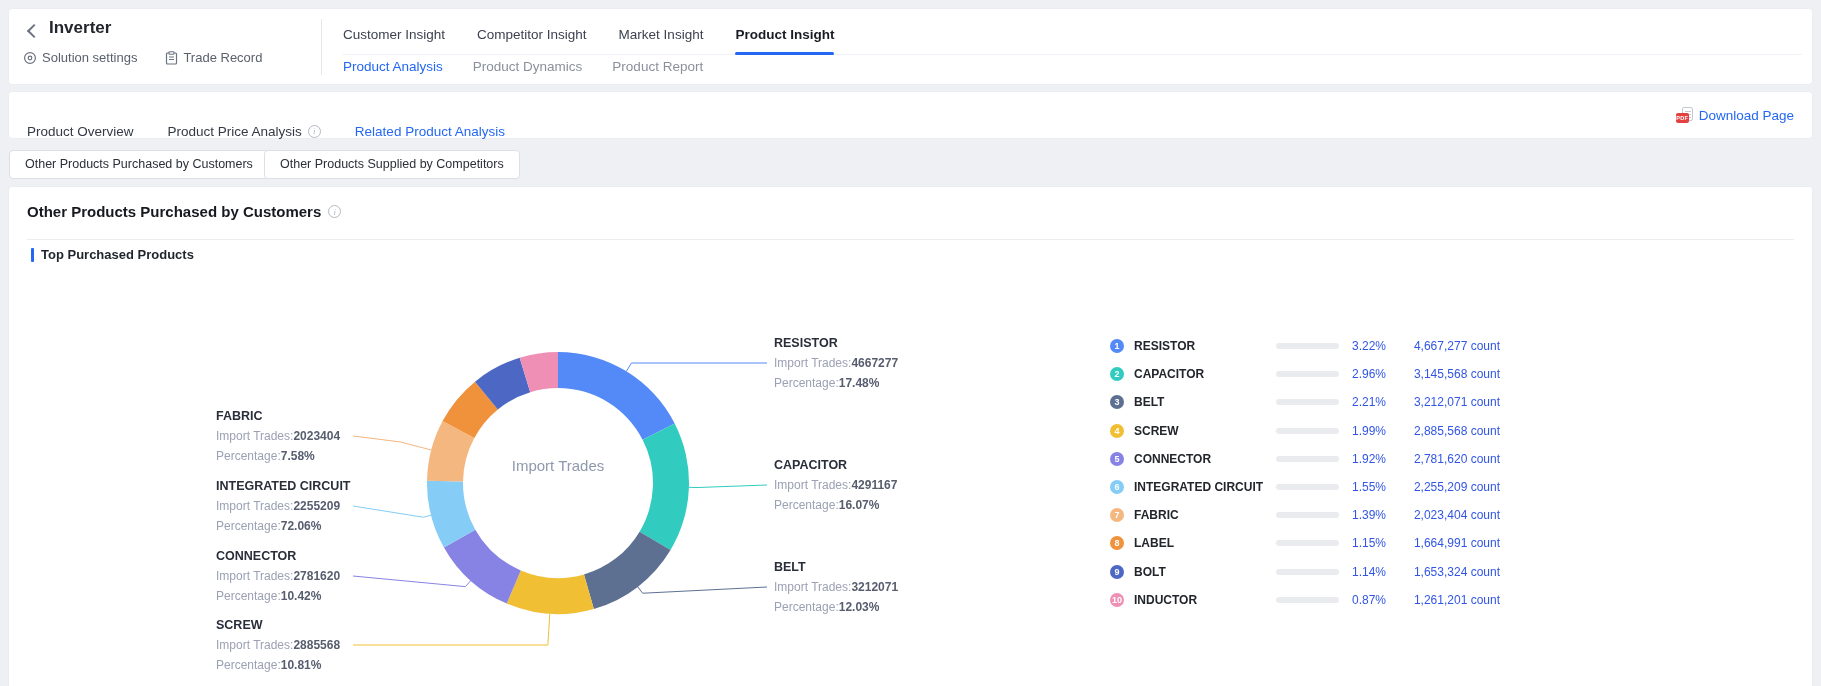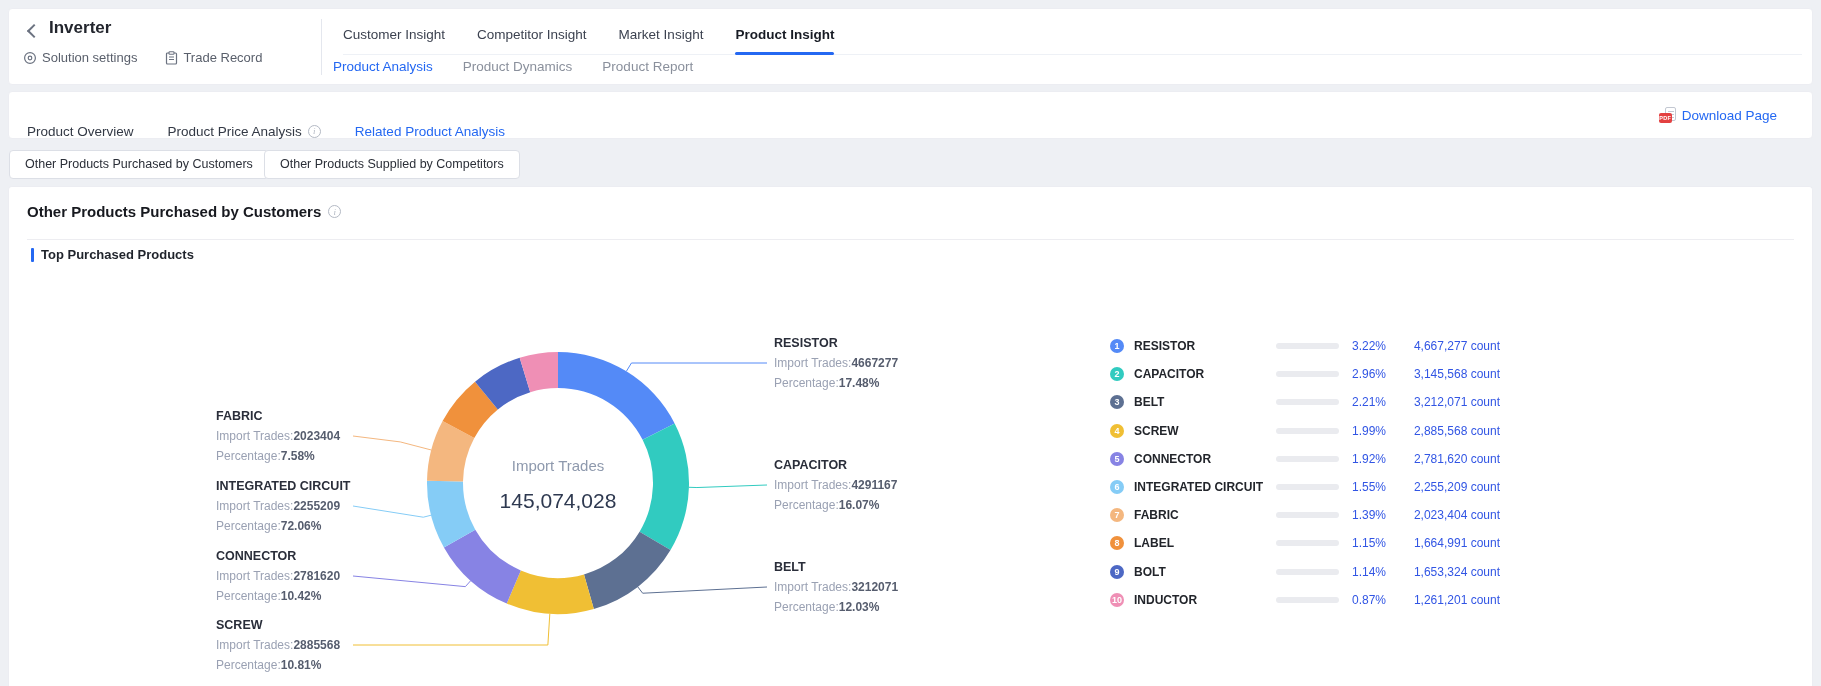--- a/index.html
+++ b/index.html
@@ -18,31 +18,31 @@
   .hdr-links { position:absolute; left:14px; top:41px; display:flex; gap:28px; }
   .hdr-link { display:flex; align-items:center; gap:5px; font-size:13px; color:#595f6b; cursor:pointer; }
   .hdr-link svg { display:block; }
   .hdr-divider { position:absolute; left:312px; top:10px; width:1px; height:56px; background:#e4e7ee; }
 
   .tabs-row1 { position:absolute; left:334px; top:8px; right:10px; height:38px; display:flex; gap:32px; border-bottom:1px solid #eef1f6; }
   .tab1 { font-size:13.5px; color:#3c4250; line-height:36px; cursor:pointer; position:relative; white-space:nowrap; }
   .tab1.active { color:#171b24; font-weight:700; }
   .tab1.active::after { content:""; position:absolute; left:0; right:0; bottom:-1px; height:3px; background:var(--accent); border-radius:2px; }
 
-  .tabs-row2 { position:absolute; left:324px; top:44px; display:flex; gap:30px; }
+  .tabs-row2 { position:absolute; left:334px; top:44px; display:flex; gap:30px; }
   .tab2 { font-size:13.5px; color:#8a909c; line-height:28px; cursor:pointer; white-space:nowrap; }
   .tab2.active { color:var(--accent); }
 
   
   #toolbar { left:8px; top:91px; right:8px; height:48px; border-radius:4px; }
   .tool-tabs { position:absolute; left:18px; top:0; height:100%; display:flex; gap:34px;margin-top:16px; }
   .tool-tab { display:flex; align-items:center; gap:6px; font-size:13.5px; color:#333945; cursor:pointer; position:relative; height:100%; white-space:nowrap; }
   .tool-tab.active { color:var(--accent); }
   .tool-tab.active::after { content:""; position:absolute; left:0; right:0; bottom:0; height:3px; background:var(--accent); }
-  .download { position:absolute; right:35px; top:0; height:100%; display:flex; align-items:center; gap:6px; font-size:13.5px; color:var(--accent); cursor:pointer; }
+  .download { position:absolute; right:18px; top:0; height:100%; display:flex; align-items:center; gap:6px; font-size:13.5px; color:var(--accent); cursor:pointer; }
 
   
   .info-ic { width:13px; height:13px; border:1px solid #b3b9c4; border-radius:50%; display:inline-flex;
     align-items:center; justify-content:center; font-size:9px; color:#b3b9c4; font-style:italic; font-family:"Liberation Serif",serif; flex:0 0 auto; }
 
   
   .pdf-ic { position:relative; width:17px; height:16px; }
   .pdf-ic .sheet { position:absolute; right:0; top:0; width:11px; height:14px; background:#fff; border:1px solid #c3c8d2; border-radius:2px; }
   .pdf-ic .sheet::before { content:""; position:absolute; left:2px; top:3px; width:6px; height:1px; background:#c3c8d2; box-shadow:0 3px 0 #c3c8d2, 0 6px 0 #c3c8d2; }
   .pdf-ic .badge { position:absolute; left:0; bottom:0; width:13px; height:10px; background:#e34040; border-radius:2px;
@@ -175,21 +175,20 @@
       <polyline points="469.70046835653244,579.6718576399119 464.3691992485344,585.6365512362423 352,575" fill="none" stroke="#8783e4" stroke-width="1"></polyline>
       <path d="M442.9317569614592 546.4161154533583 A131 131 0 0 1 426.018309877978 479.8098281394829 L462.01327815578554 480.41170742939596 A95 95 0 0 0 474.2787550483864 528.7139768554888 Z" fill="#85ccf6"></path>
       <polyline points="430.0296616806362,514.2417925535522 422.2757478901407,516.2107569843034 352,505" fill="none" stroke="#85ccf6" stroke-width="1"></polyline>
       <path d="M426.018309877978 479.8098281394829 A131 131 0 0 1 441.596903513589 420.00705426140723 L473.3107315556561 437.04328362468465 A95 95 0 0 0 462.01327815578554 480.41170742939596 Z" fill="#f4b77f"></path>
       <polyline points="430.230687037837,448.9766553616813 399.26413730662165,440.909884152321 352,435" fill="none" stroke="#f4b77f" stroke-width="1"></polyline>
       <path d="M441.596903513589 420.00705426140723 A131 131 0 0 1 474.02161799290946 380.63142439845893 L496.824837475774 408.48843754086715 A95 95 0 0 0 473.3107315556561 437.04328362468465 Z" fill="#f0913c"></path>
       <path d="M474.02161799290946 380.63142439845893 A131 131 0 0 1 518.682662953875 356.7291666759829 L529.2126181726575 391.1547391925067 A95 95 0 0 0 496.824837475774 408.48843754086715 Z" fill="#4d68c4"></path>
       <path d="M518.682662953875 356.7291666759829 A131 131 0 0 1 557.0000000000001 351 L557.0000000000001 387 A95 95 0 0 0 529.2126181726575 391.1547391925067 Z" fill="#ef8fb5"></path>
     </svg>
   <div class="center-label">Import Trades</div>
-  <div class="center-value">145,074,028</div>
 
   <div id="callouts">
       <div class="callout" style="left: 765px; top: 146px;">
         <div class="c-name">RESISTOR</div>
         <div class="c-line"><span class="c-key">Import Trades:</span><span class="c-val">4667277</span></div>
         <div class="c-line"><span class="c-key">Percentage:</span><span class="c-val">17.48%</span></div>
       </div>
       <div class="callout" style="left: 765px; top: 268px;">
         <div class="c-name">CAPACITOR</div>
         <div class="c-line"><span class="c-key">Import Trades:</span><span class="c-val">4291167</span></div>

